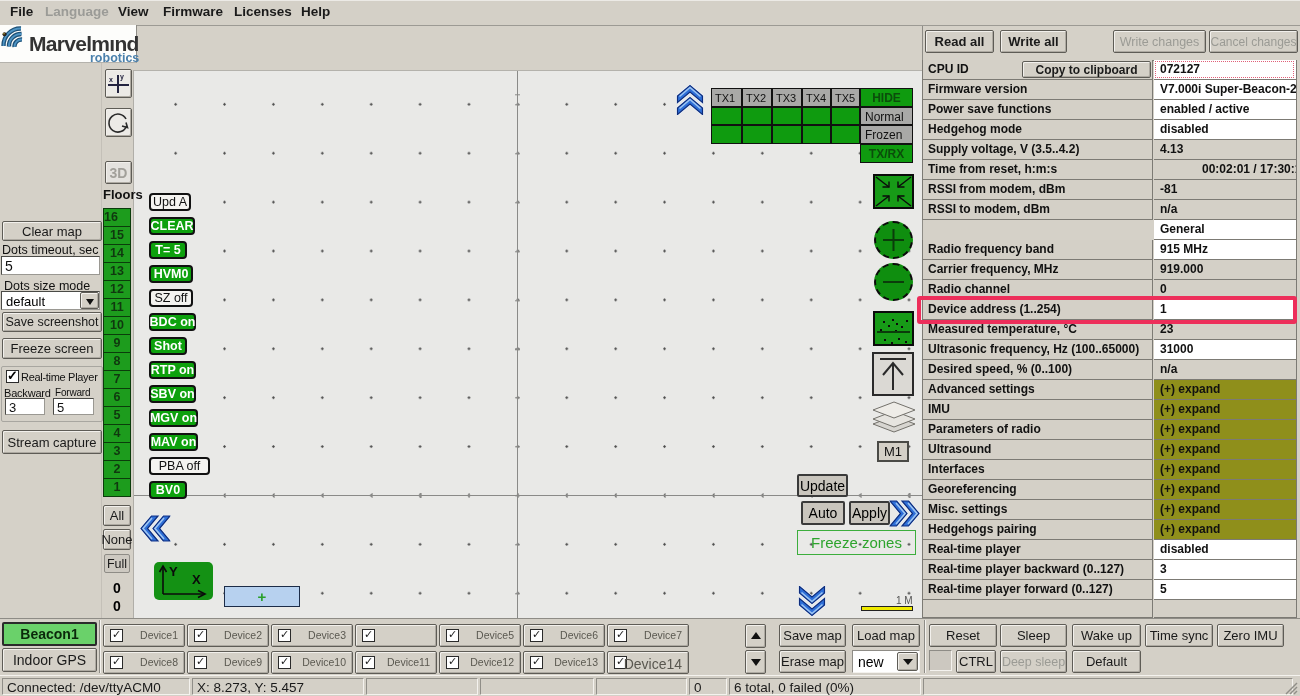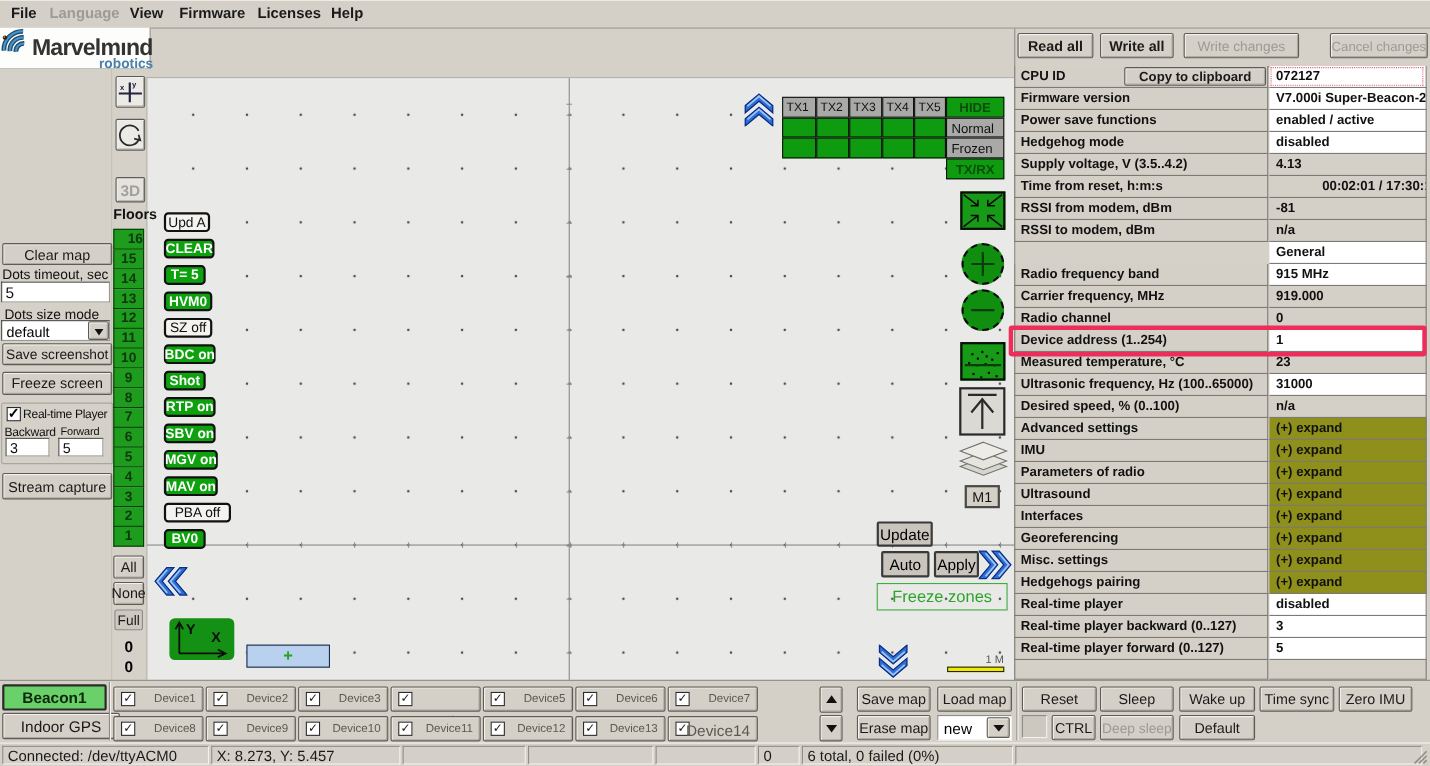--- a/index.html
+++ b/index.html
@@ -110,21 +110,21 @@
   <svg width="24" height="24" viewBox="0 0 24 24">
     <path d="M19 8 A 9 9 0 1 0 19.5 15" stroke="#2a2a2a" stroke-width="1.6" fill="none"></path>
     <path d="M15 15 L20.5 16.5 L19 11.5" fill="none" stroke="#2a2a2a" stroke-width="1.6"></path>
   </svg>
 </div>
 <div class="btn" style="left:105px;top:161px;width:27px;height:23px;background:#e4e2de;color:#a2a09a;font-weight:bold;font-size:14px;">3D</div>
 <div class="a" style="left:103px;top:187px;font-size:13px;font-weight:bold;color:#111;">Floors</div>
 
 <div id="floors"></div>
 <div class="a" style="left:103px;top:208px;width:28px;box-sizing:border-box;">
-    <div style="height:17px;background:#1d9c1d;border:1px solid #0b3c0b;border-top:1px solid #0b3c0b;text-align:right;font-size:12.5px;font-weight:bold;color:#10380f;line-height:16px;">16</div>
+    <div style="height:17px;background:#1d9c1d;border:1px solid #0b3c0b;border-top:1px solid #0b3c0b;text-align:left;font-size:12.5px;font-weight:bold;color:#10380f;line-height:16px;">16</div>
     <div style="height:17px;background:#1d9c1d;border:1px solid #0b3c0b;border-top:none;text-align:center;font-size:12.5px;font-weight:bold;color:#10380f;line-height:16px;">15</div>
     <div style="height:17px;background:#1d9c1d;border:1px solid #0b3c0b;border-top:none;text-align:center;font-size:12.5px;font-weight:bold;color:#10380f;line-height:16px;">14</div>
     <div style="height:17px;background:#1d9c1d;border:1px solid #0b3c0b;border-top:none;text-align:center;font-size:12.5px;font-weight:bold;color:#10380f;line-height:16px;">13</div>
     <div style="height:17px;background:#1d9c1d;border:1px solid #0b3c0b;border-top:none;text-align:center;font-size:12.5px;font-weight:bold;color:#10380f;line-height:16px;">12</div>
     <div style="height:17px;background:#1d9c1d;border:1px solid #0b3c0b;border-top:none;text-align:center;font-size:12.5px;font-weight:bold;color:#10380f;line-height:16px;">11</div>
     <div style="height:17px;background:#1d9c1d;border:1px solid #0b3c0b;border-top:none;text-align:center;font-size:12.5px;font-weight:bold;color:#10380f;line-height:16px;">10</div>
     <div style="height:17px;background:#1d9c1d;border:1px solid #0b3c0b;border-top:none;text-align:center;font-size:12.5px;font-weight:bold;color:#10380f;line-height:16px;">9</div>
     <div style="height:17px;background:#1d9c1d;border:1px solid #0b3c0b;border-top:none;text-align:center;font-size:12.5px;font-weight:bold;color:#10380f;line-height:16px;">8</div>
     <div style="height:17px;background:#1d9c1d;border:1px solid #0b3c0b;border-top:none;text-align:center;font-size:12.5px;font-weight:bold;color:#10380f;line-height:16px;">7</div>
     <div style="height:17px;background:#1d9c1d;border:1px solid #0b3c0b;border-top:none;text-align:center;font-size:12.5px;font-weight:bold;color:#10380f;line-height:16px;">6</div>
@@ -296,21 +296,21 @@
 </div>
 
 <div class="a" style="left:224px;top:586px;width:76px;height:21px;background:#b7d1ef;border:1.5px solid #1c2c48;box-sizing:border-box;
  display:flex;align-items:center;justify-content:center;color:#2aa02a;font-size:15px;font-weight:bold;">+</div>
 
 <div class="a" style="left:896px;top:595px;font-size:10px;color:#555;">1 M</div>
 <div class="a" style="left:861px;top:606px;width:52px;height:5px;background:#f0ea00;border:1px solid #222;box-sizing:border-box;"></div>
 
 <div class="btn" style="left:925px;top:30px;width:69px;height:23px;font-weight:bold;">Read all</div>
 <div class="btn" style="left:1000px;top:30px;width:67px;height:23px;font-weight:bold;">Write all</div>
-<div class="btn" style="left:1076px;top:30px;width:105px;height:23px;color:#9b9b95;font-size:12.5px;white-space:nowrap;">Write changes</div>
+<div class="btn" style="left:1113px;top:30px;width:93px;height:23px;color:#9b9b95;font-size:12.5px;white-space:nowrap;">Write changes</div>
 <div class="btn" style="left:1209px;top:30px;width:89px;height:23px;color:#9b9b95;font-size:12px;white-space:nowrap;">Cancel changes</div>
 
 <div class="a" id="rpanel" style="left:922px;top:60px;width:376px;height:560px;">
 <div class="a" style="left:0;top:0;width:375px;height:1px;background:#7c7a74;"></div>
 <div class="rowlab" style="top:0px;">CPU ID<div class="btn" style="left:99px;top:1px;width:129px;height:17px;font-size:12px;font-weight:bold;">Copy to clipboard</div></div>
 <div class="rowval" style="top:0px;"><div style="position:absolute;left:1px;top:1px;right:2px;bottom:1px;border:1px dotted #e06078;"></div>072127</div>
 <div class="rowlab" style="top:20px;">Firmware version</div>
 <div class="rowval" style="top:20px;">V7.000i Super-Beacon-2</div>
 <div class="rowlab" style="top:40px;">Power save functions</div>
 <div class="rowval" style="top:40px;">enabled / active</div>
@@ -363,21 +363,21 @@
 <div class="rowval" style="top:520px;">5</div>
 <div class="rowlab" style="top:540px;height:18px;"></div>
 <div class="rowval" style="top:540px;height:18px;background:#d4d0c7;"></div>
 </div>
 
 <div class="a" style="left:917px;top:296px;width:380px;height:28px;border:4px solid #ed2e5a;border-radius:3px;box-sizing:border-box;"></div>
 
 <div class="a" style="left:0;top:618px;width:1300px;height:57px;background:#d4d0c7;border-top:1px solid #8e8c86;"></div>
 <div id="bottom"></div>
 <div class="a" style="left:2px;top:622px;width:95px;height:24px;background:#6ad16a;border:2px solid #2a2a2a;border-radius:2px;box-sizing:border-box;display:flex;align-items:center;justify-content:center;font-size:14px;font-weight:bold;color:#0b280b;">Beacon1</div>
-<div class="btn" style="left:2px;top:648px;width:107px;height:24px;font-size:14px;">Indoor GPS</div>
+<div class="btn" style="left:2px;top:648px;width:95px;height:24px;font-size:14px;">Indoor GPS</div>
 <div class="a" style="left:99px;top:620px;width:1px;height:53px;background:#8e8c86;"></div>
 <div class="a" style="left:100px;top:620px;width:1px;height:53px;background:#f4f2ee;"></div>
 <div class="btn" style="left:103px;top:624px;width:82px;height:23px;">
 <div class="cb" style="left:6px;top:4px;"></div>
     <div class="a" style="left:8px;top:3px;font-size:11px;">✓</div>
 <div class="a" style="right:6px;top:4px;font-size:10.5px;color:#5a5850;">Device1</div>
   </div>
 <div class="btn" style="left:187px;top:624px;width:82px;height:23px;">
 <div class="cb" style="left:6px;top:4px;"></div>
     <div class="a" style="left:8px;top:3px;font-size:11px;">✓</div>

